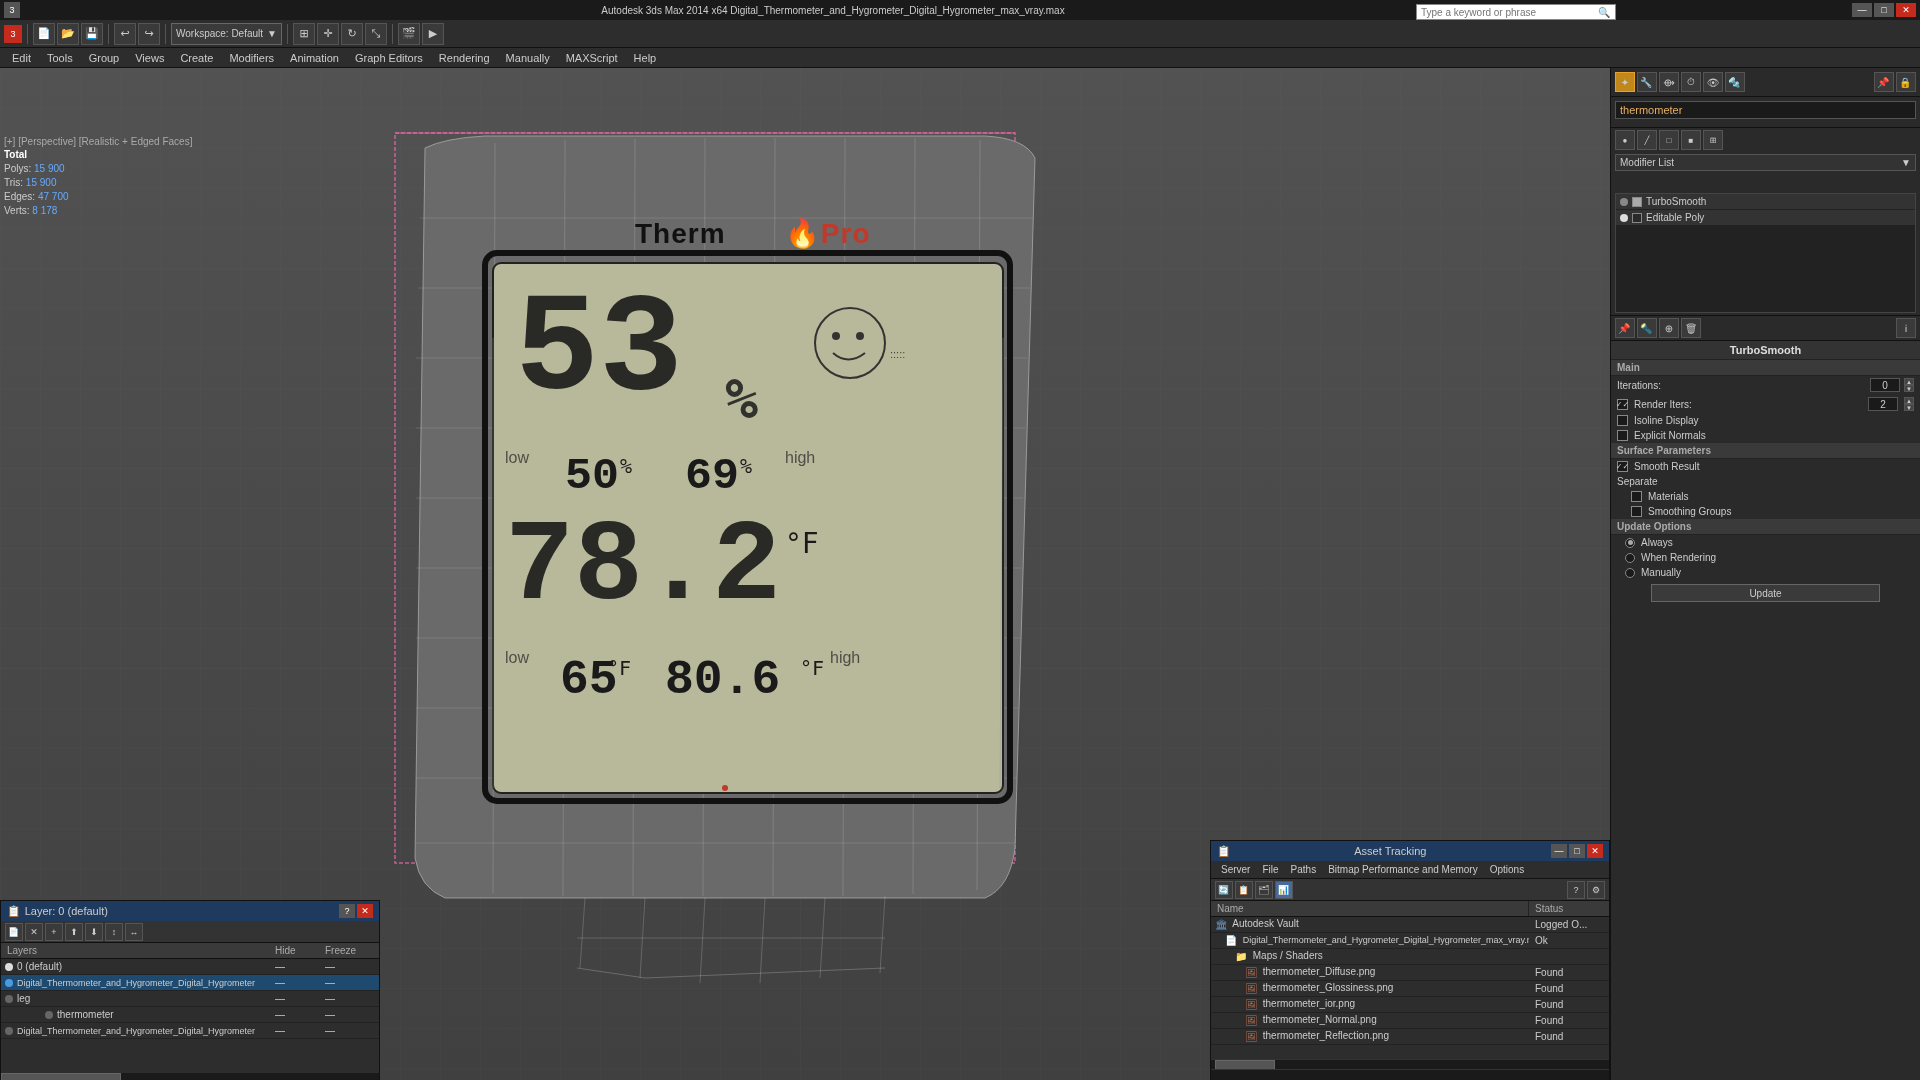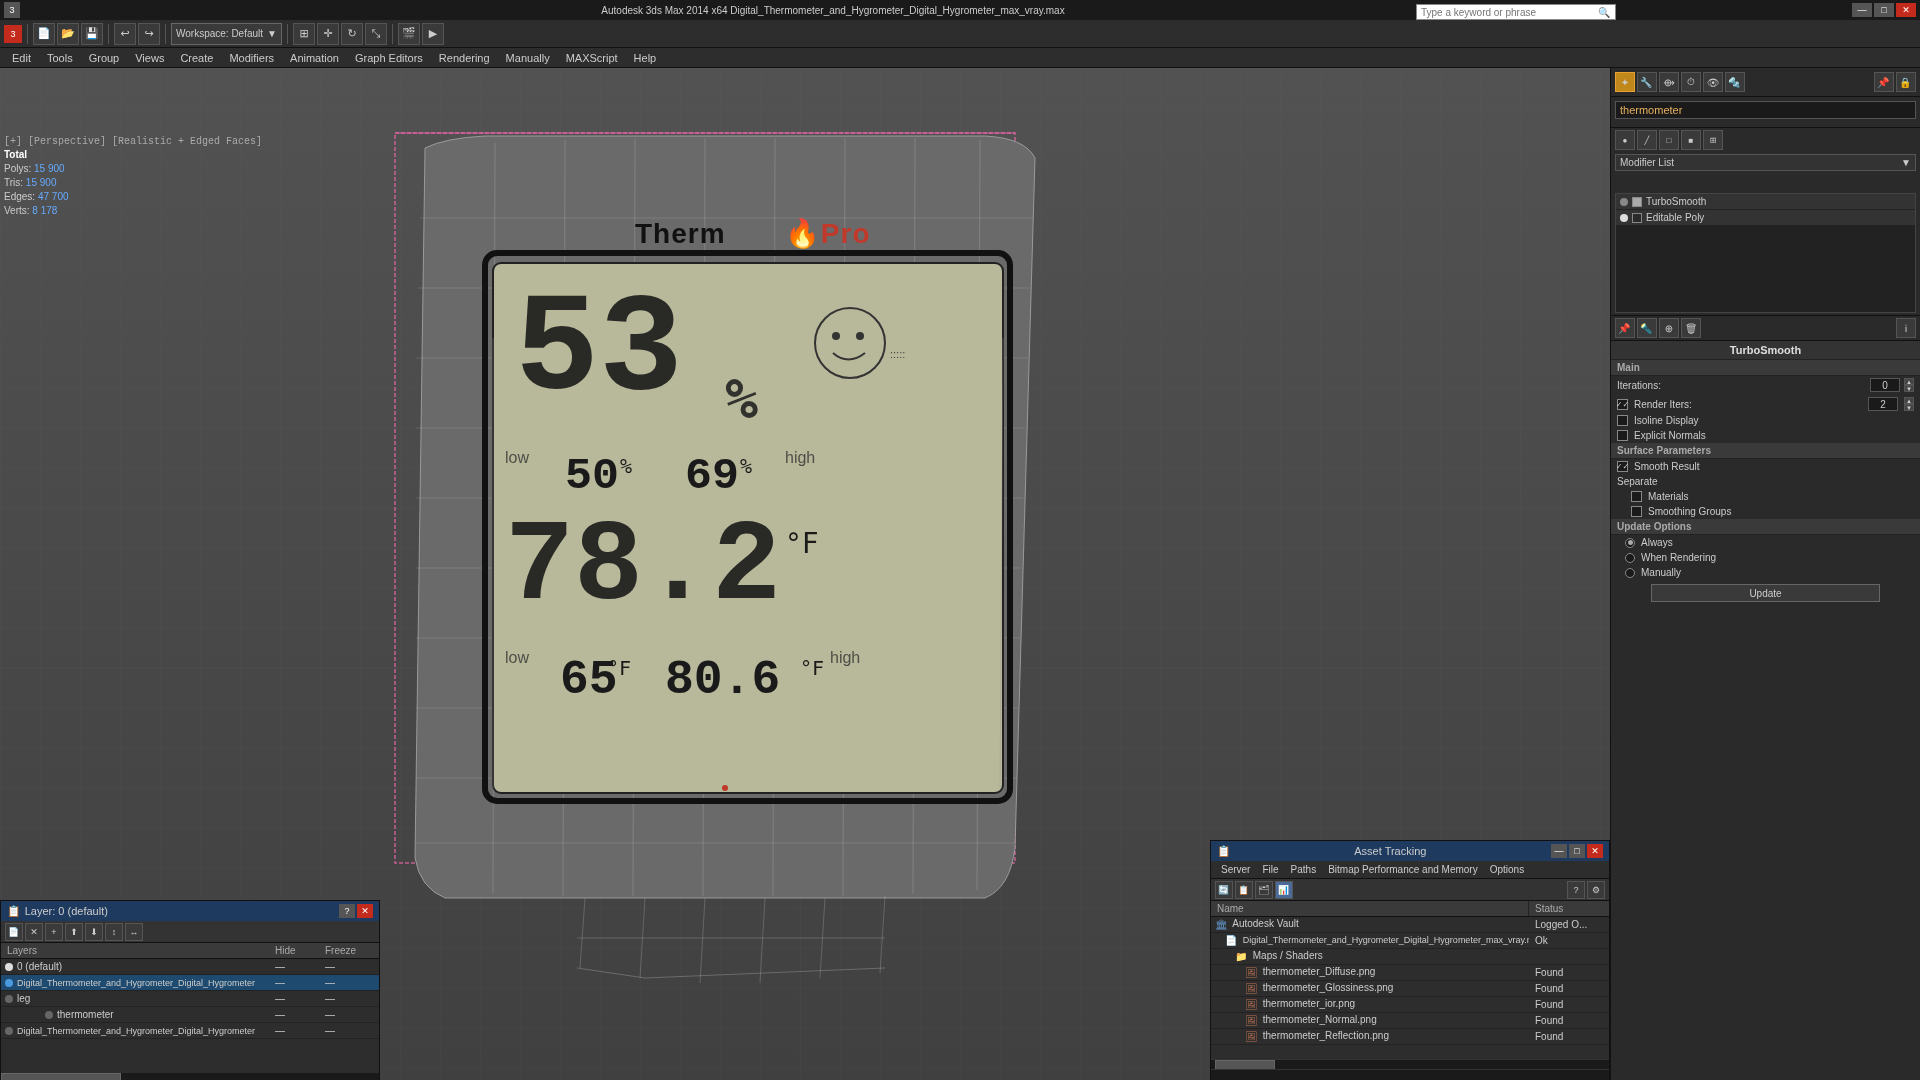--- a/index.html
+++ b/index.html
@@ -107,21 +107,20 @@
       cursor: pointer;
     }
 
     
     #viewport-label {
       position: absolute;
       top: 68px; left: 4px;
       color: #aaa;
       font-size: 10px;
       z-index: 50;
-      font-family: Liberation Mono, monospace;
     }
 
     
     #stats-panel {
       position: absolute;
       top: 80px; left: 4px;
       color: #ccc;
       font-size: 10px;
       z-index: 50;
       line-height: 14px;

